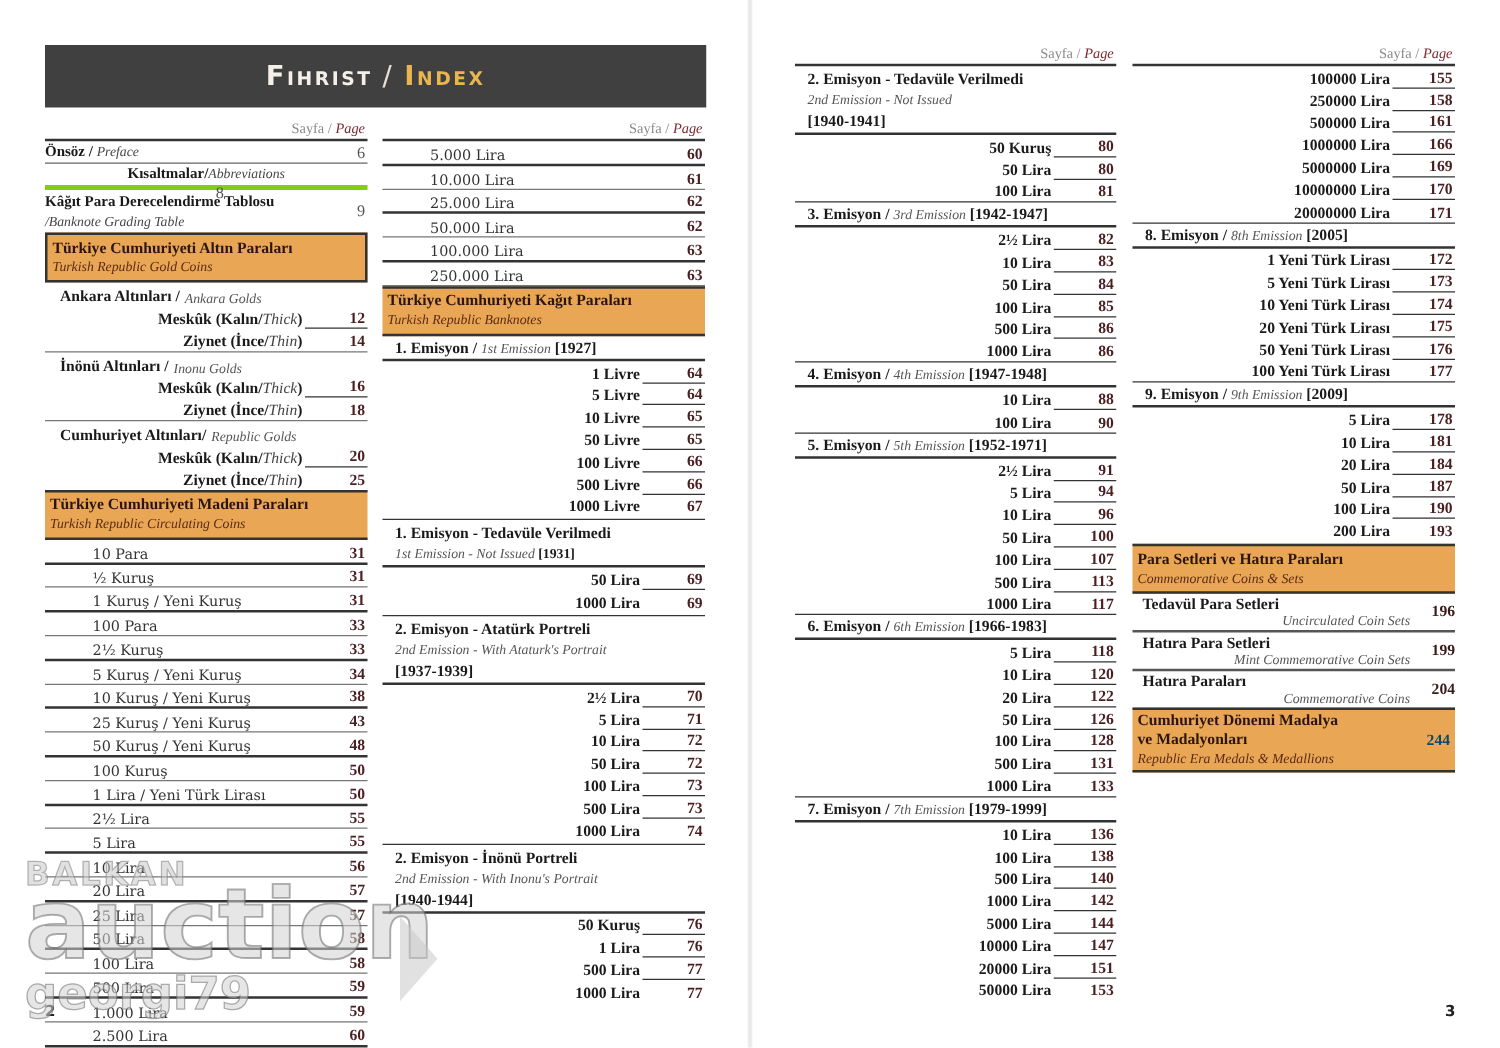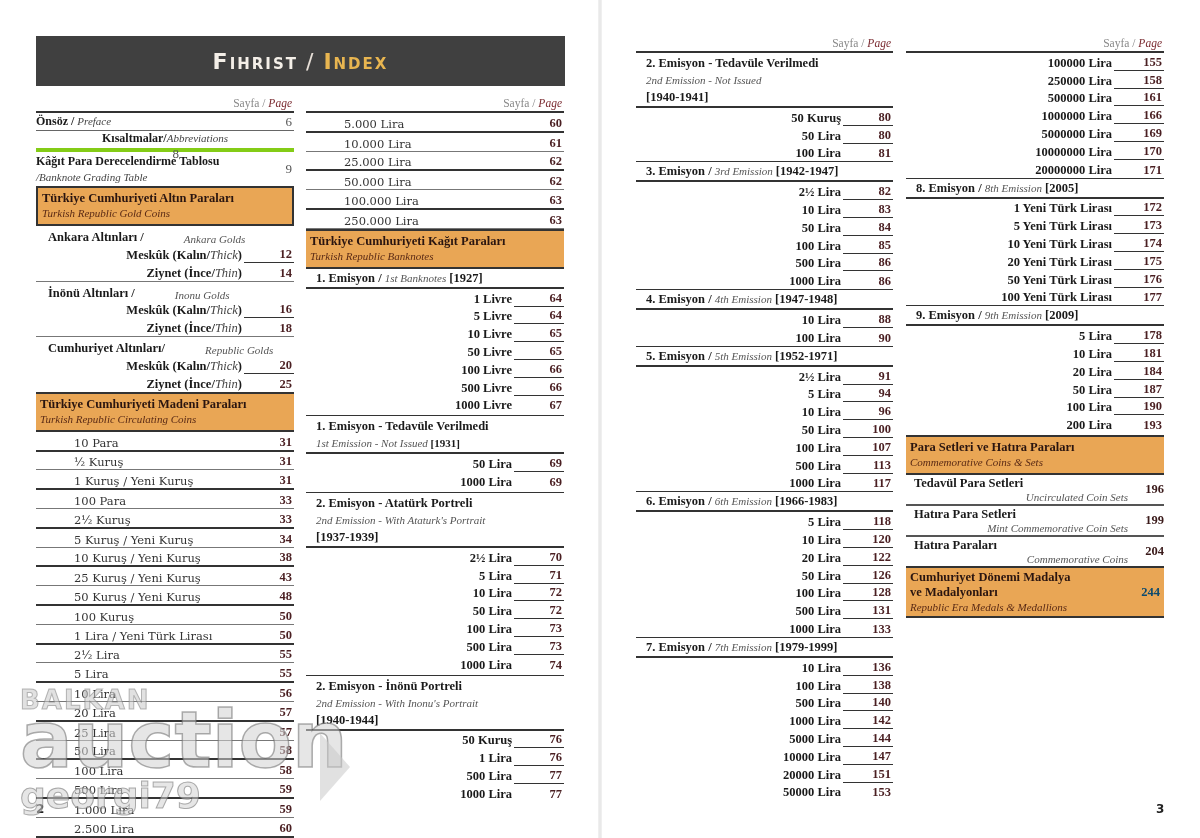--- a/index.html
+++ b/index.html
@@ -44,21 +44,21 @@
 
   .cat {
     background: #e9a655; border-top: 2px solid #333; border-bottom: 2px solid #333;
     padding: 2px 4px 2px 4px; display: flex; align-items: center;
   }
   .cat.boxed { border-left: 2px solid #333; border-right: 2px solid #333; }
   .cat .tr { font-weight: bold; font-size: 12.5px; color: #2a1510; }
   .cat .en { font-style: italic; font-size: 11px; color: #5a2a15; }
   .cat .num { width: 30px; text-align: right; font-weight: bold; color: #0c4a6e; }
 
-  .sub { font-weight: bold; font-size: 12.5px; padding-left: 12px; height: 19px; display: flex; align-items: flex-end; border-bottom: 1px solid #888; gap: 36px; }
+  .sub { font-weight: bold; font-size: 12.5px; padding-left: 12px; height: 19px; display: flex; align-items: flex-end; border-bottom: 1px solid #888; }
   .sub i { font-weight: normal; color: #555; font-size: 11px; margin-left: 4px; }
   .sub.nob { border-bottom: none; }
 
   .den { display: flex; align-items: flex-end; height: 17.8px; }
   .den .lbl { flex: 1; text-align: right; font-weight: bold; font-size: 12.5px; padding-right: 2px; white-space: nowrap; }
   .den .num { width: 48px; text-align: right; color: #4a1f22; font-weight: bold; border-bottom: 1.5px solid #333; padding-right: 2px; }
   .den .lbl i { font-weight: normal; color: #444; }
 
   .emhead { font-weight: bold; font-size: 12.5px; padding-left: 10px; border-bottom: 2px solid #333; line-height: 17px; }
   .emhead i { font-weight: normal; color: #555; font-size: 11px; }
@@ -276,21 +276,21 @@
         </div>
       </div>
 
     <div class="cat" style="height:32px;">
       <div style="flex:1; line-height:15px;">
         <span class="tr">Türkiye Cumhuriyeti Kağıt Paraları</span><br>
         <span class="en">Turkish Republic Banknotes</span>
       </div>
     </div>
 
-    <div class="emhead inline"><span>1. Emisyon / </span><i>1st Banknotes</i> <span>[1927]</span></div>
+    <div class="emhead inline"><span>1. Emisyon / </span><i>1st Emission</i> <span>[1927]</span></div>
     <div class="emlist">
         <div class="den">
           <span class="lbl">1 Livre</span>
           <span class="num">64</span>
         </div>
         <div class="den">
           <span class="lbl">5 Livre</span>
           <span class="num">64</span>
         </div>
         <div class="den">

